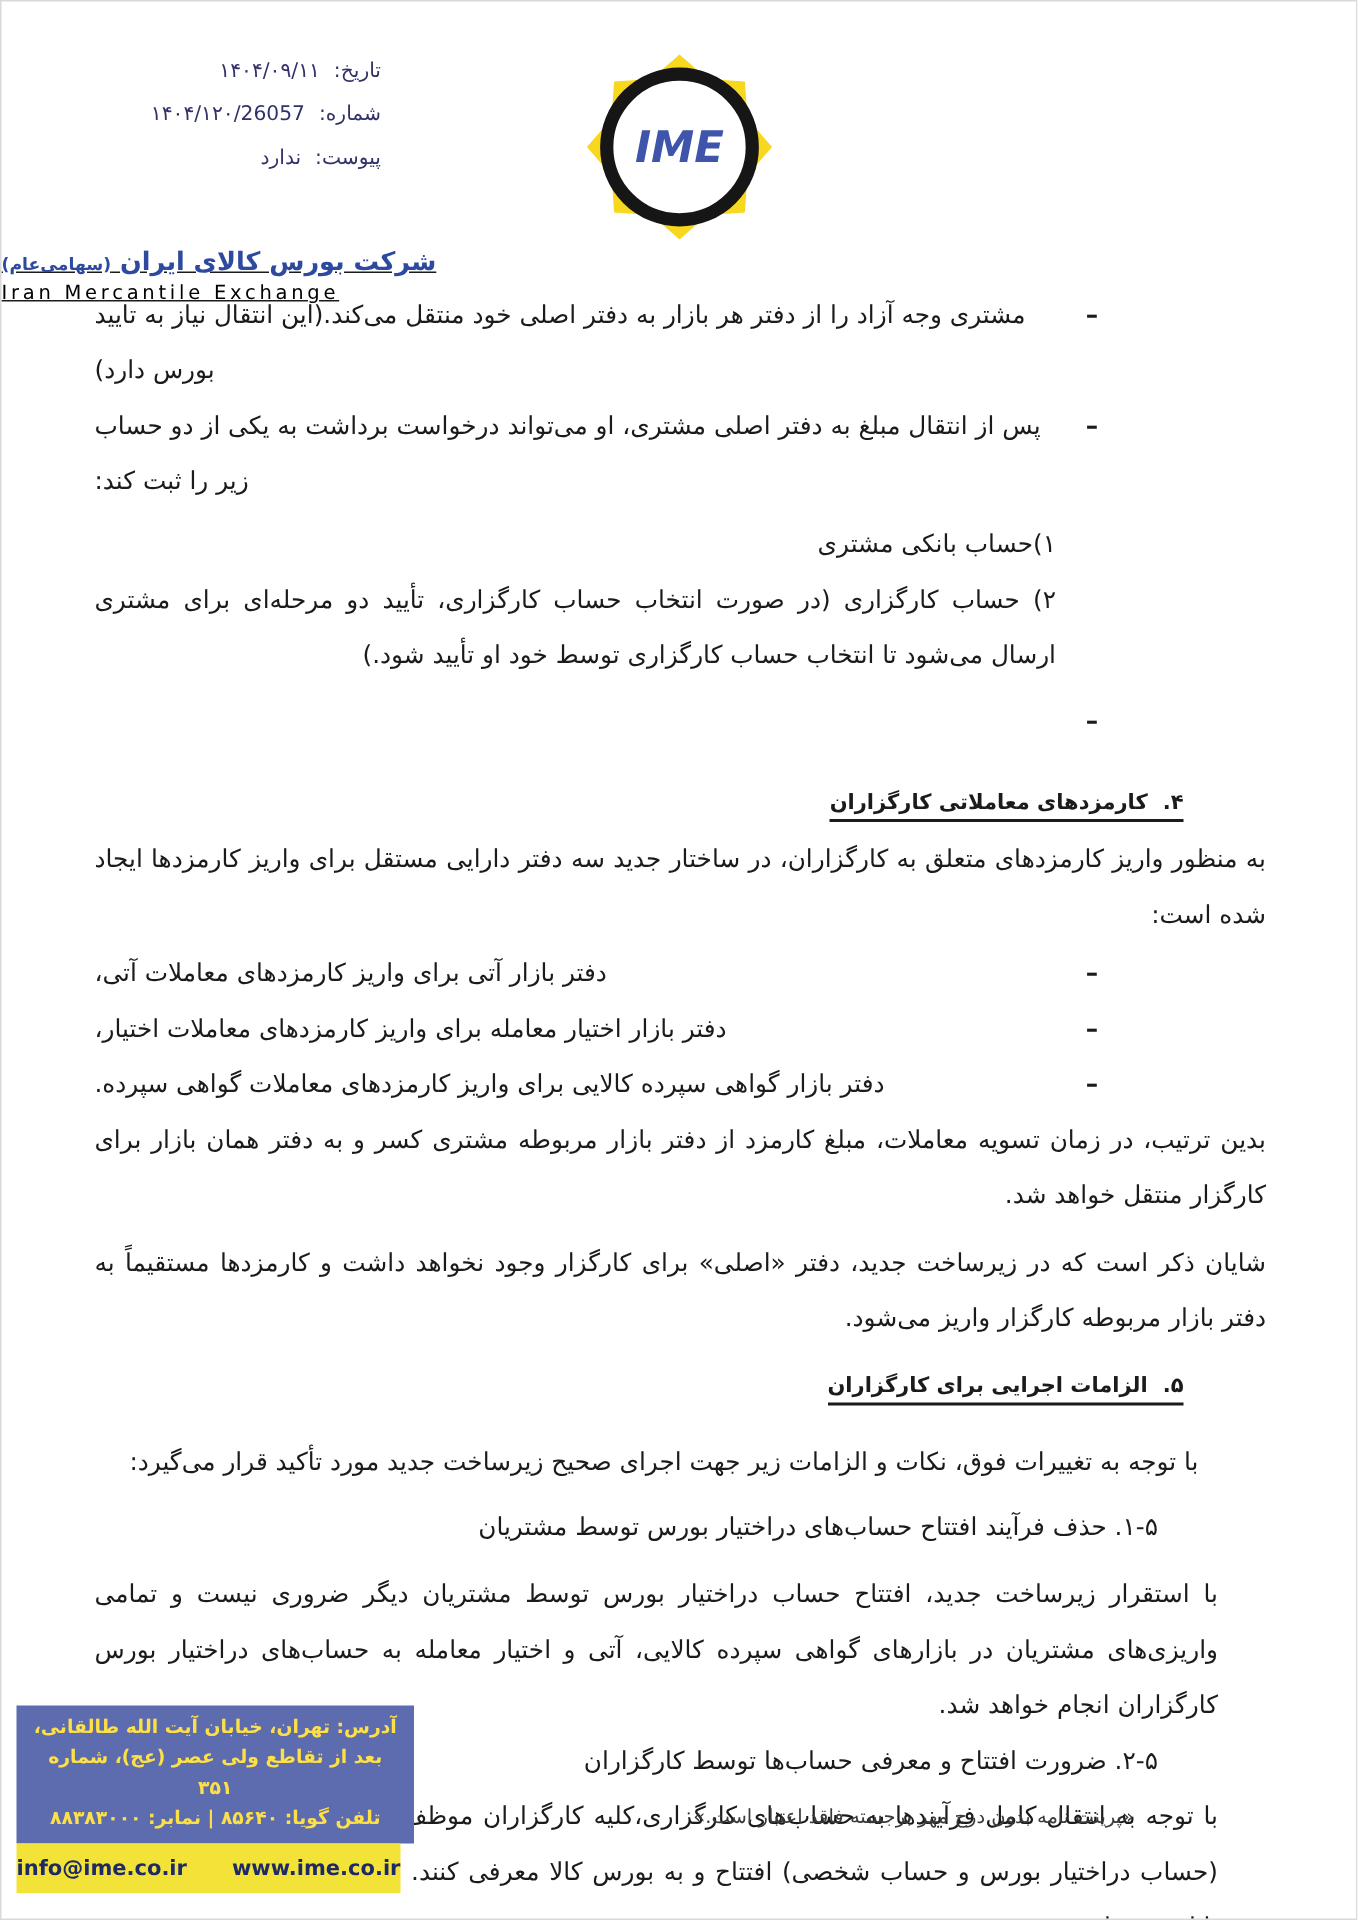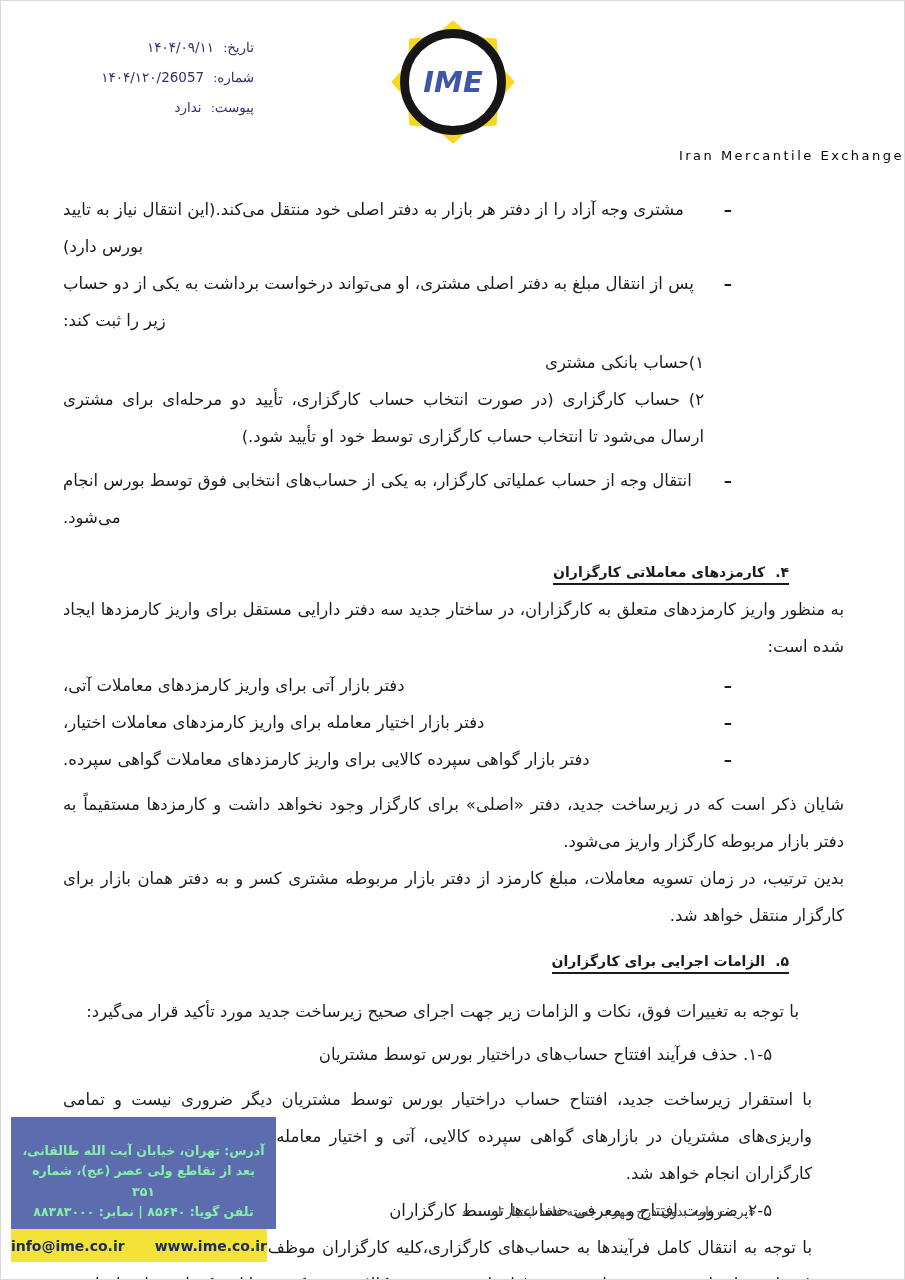--- a/index.html
+++ b/index.html
@@ -14,25 +14,26 @@
     overflow:hidden;
     color:#1b1b1b;
   }
 
   
   .meta {
     position:absolute; top:38px; left:35px; width:218px;
     text-align:right; font-size:13.5px; color:#32326b;
   }
   .meta-row { margin-bottom:13px; white-space:nowrap; }
-  .meta-row .lbl { margin-left:5px;font-family:Liberation Serif, serif; }
+  .meta-row .lbl { margin-left:5px; }
 
   .logo-block {
-    position:absolute; top:18px; left:0; right:0;
-    text-align:right;
+    position:absolute; top:34px; left:0; right:0;
+    text-align:left;
+    text-decoration:underline;
   }
   .logo-svg { display:block; margin:0 auto; }
   .brand-fa {
     margin-top:4px;
     color:#2d4a9f; font-weight:bold; font-size:17px;
     line-height:1.2;
   }
   .brand-fa .suffix { font-size:11.5px; font-weight:bold; }
   .brand-en {
     margin-top:3px;
@@ -65,23 +66,23 @@
   .h5-wrap { margin-top:9px; }
   .intro5 { margin-top:13px; padding-right:45px; }
   .sub-title { margin-top:6px; padding-right:72px; }
   .sub-body { margin-top:8px; padding-right:32px; }
   .sub-title2 { margin-top:0; padding-right:72px; }
   .sub-body2 { margin-top:0; padding-right:32px; }
 
   
   .addr-box {
     position:absolute; left:10px; bottom:50px; width:265px;
-    background:#5d6cae; color:#86efac;
+    background:#5d6cae; color:#fde047;
     font-size:12.5px; font-weight:bold; line-height:1.62;
-    text-align:center; padding:24px 8px 7px;
+    text-align:center; padding:4px 8px 7px;
   }
   .contact-bar {
     position:absolute; left:10px; bottom:17px; width:256px; height:33px;
     background:#f3e339; color:#1e2a66;
     display:flex; align-items:center; justify-content:center; gap:30px;
     font-size:14px; font-weight:bold; direction:ltr;
   }
   .disclaimer {
     position:absolute; bottom:60px; right:148px;
     font-size:13px; color:#3a3a3a;text-align:right;
@@ -106,20 +107,24 @@
       <span class="val">ندارد</span>
     </div>
   </div>
 
   <div class="logo-block">
     <svg class="logo-svg" width="126" height="126" viewBox="0 0 100 100">
       <polygon fill="#f8d71f" points="50,1 64.9,14 84.6,15.4 86,35.1 99,50 86,64.9 84.6,84.6 64.9,86 50,99 35.1,86 15.4,84.6 14,64.9 1,50 14,35.1 15.4,15.4 35.1,14"></polygon>
       <circle cx="50" cy="50" r="38.5" fill="#ffffff" stroke="#161616" stroke-width="7"></circle>
       <text x="50" y="58" text-anchor="middle" font-family="DejaVu Sans, sans-serif" font-size="23" font-weight="bold" font-style="italic" fill="#3f55ab">IME</text>
     </svg>
+    <div class="brand-fa">
+      <span>شرکت بورس کالای ایران</span>
+      <span class="suffix">(سهامی‌عام)</span>
+    </div>
     <div class="brand-en">Iran Mercantile Exchange</div>
   </div>
 
   <div class="body-col">
 
     <div class="bullet-row">
       <span class="dash">–</span>
       <span class="btxt">مشتری وجه آزاد را از دفتر هر بازار به دفتر اصلی خود منتقل می‌کند.(این انتقال نیاز به تایید بورس دارد)</span>
     </div>
 
@@ -127,21 +132,20 @@
       <span class="dash">–</span>
       <span class="btxt">پس از انتقال مبلغ به دفتر اصلی مشتری، او می‌تواند درخواست برداشت به یکی از دو حساب زیر را ثبت کند:</span>
     </div>
 
     <div class="num-line">۱)حساب بانکی مشتری</div>
 
     <div class="num-para">۲) حساب کارگزاری (در صورت انتخاب حساب کارگزاری، تأیید دو مرحله‌ای برای مشتری ارسال می‌شود تا انتخاب حساب کارگزاری توسط خود او تأیید شود.)</div>
 
     <div class="bullet-row" style="margin-top:7px;">
       <span class="dash">–</span>
-      <span class="btxt">انتقال وجه از حساب عملیاتی کارگزار، به یکی از حساب‌های انتخابی فوق توسط بورس انجام می‌شود.</span>
     </div>
 
     <div class="sec-head">
       <span class="u">
         <span class="num">۴.</span><span>کارمزدهای معاملاتی کارگزاران</span>
       </span>
     </div>
 
     <div class="p-just">به منظور واریز کارمزدهای متعلق به کارگزاران، در ساختار جدید سه دفتر دارایی مستقل برای واریز کارمزدها ایجاد شده است:</div>
 
@@ -153,22 +157,22 @@
       <div class="bullet-row">
         <span class="dash">–</span>
         <span class="btxt">دفتر بازار اختیار معامله برای واریز کارمزدهای معاملات اختیار،</span>
       </div>
       <div class="bullet-row">
         <span class="dash">–</span>
         <span class="btxt">دفتر بازار گواهی سپرده کالایی برای واریز کارمزدهای معاملات گواهی سپرده.</span>
       </div>
     </div>
 
+    <div class="p-just note2">بدین ترتیب، در زمان تسویه معاملات، مبلغ کارمزد از دفتر بازار مربوطه مشتری کسر و به دفتر همان بازار برای کارگزار منتقل خواهد شد.</div>
     <div class="p-just note">شایان ذکر است که در زیرساخت جدید، دفتر «اصلی» برای کارگزار وجود نخواهد داشت و کارمزدها مستقیماً به دفتر بازار مربوطه کارگزار واریز می‌شود.</div>
-    <div class="p-just note2">بدین ترتیب، در زمان تسویه معاملات، مبلغ کارمزد از دفتر بازار مربوطه مشتری کسر و به دفتر همان بازار برای کارگزار منتقل خواهد شد.</div>
 
     <div class="sec-head h5-wrap">
       <span class="u">
         <span class="num">۵.</span><span>الزامات اجرایی برای کارگزاران</span>
       </span>
     </div>
 
     <div class="p-just intro5">با توجه به تغییرات فوق، نکات و الزامات زیر جهت اجرای صحیح زیرساخت جدید مورد تأکید قرار می‌گیرد:</div>
 
     <div class="sub-title">۵‏-‏۱. حذف فرآیند افتتاح حساب‌های دراختیار بورس توسط مشتریان</div>

